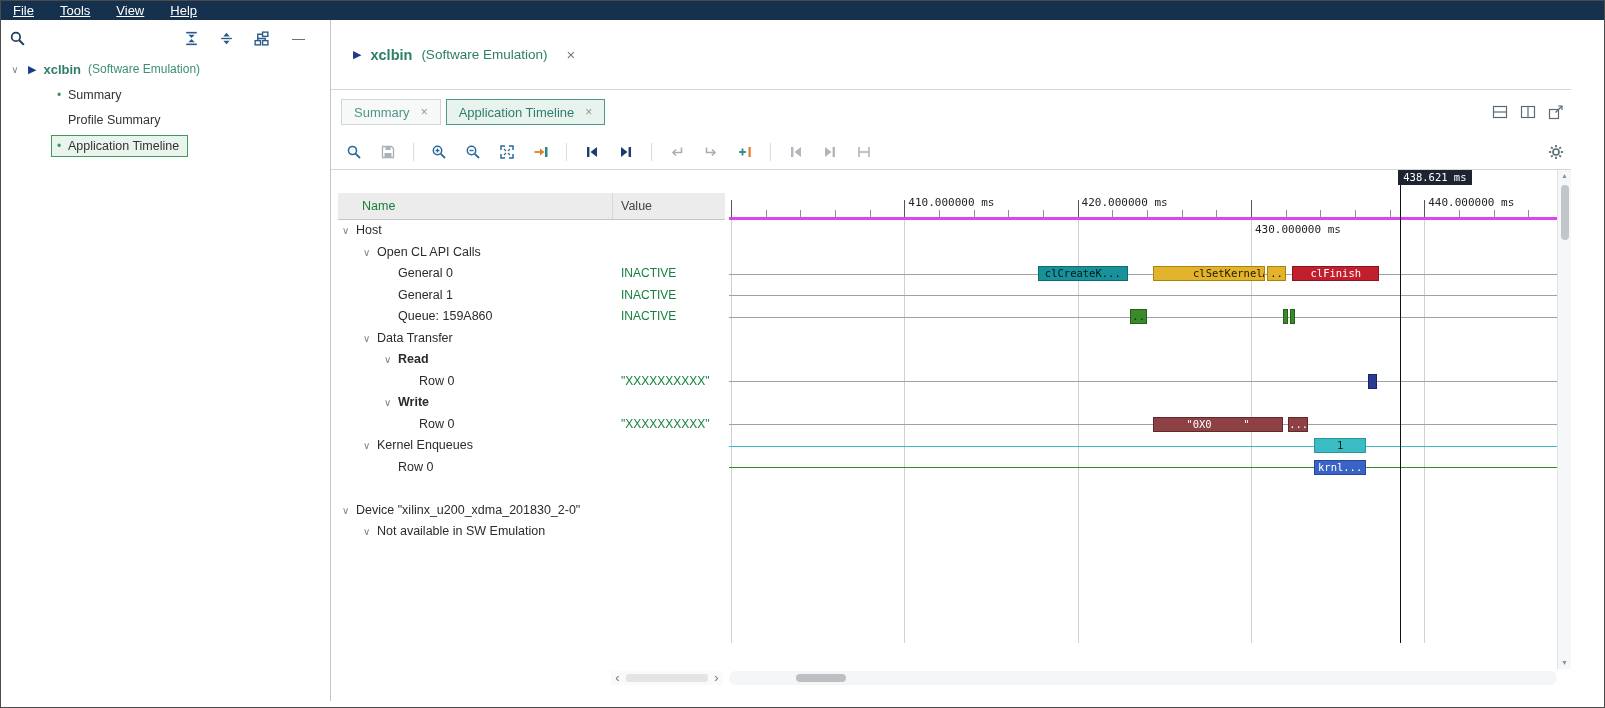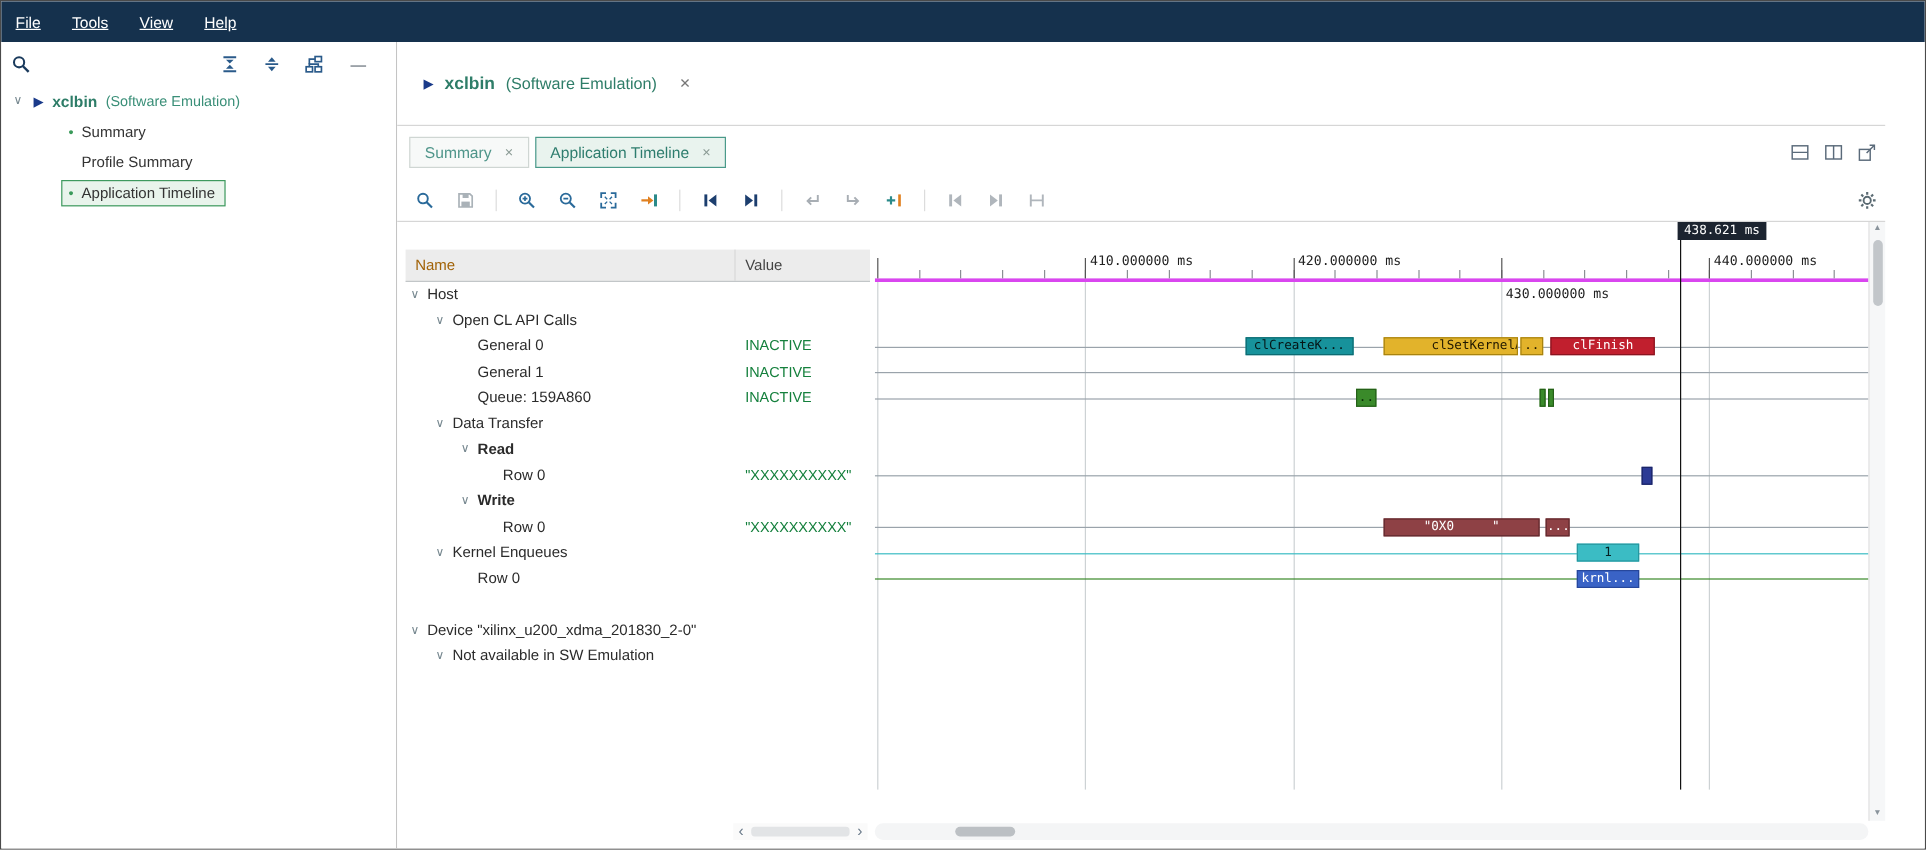--- a/index.html
+++ b/index.html
@@ -1,20 +1,20 @@
 <!DOCTYPE html>
 <html><head>
 <meta charset="utf-8">
 <style>
   * { margin:0; padding:0; box-sizing:border-box; }
   body { background:#e8e8e8; font-family:"Liberation Sans","DejaVu Sans",sans-serif; }
   .window { width:1605px; height:708px; background:#fff; border:1px solid #4a4a4a; position:relative; overflow:hidden; }
 
   
-  .menubar { height:34px; background:#15314d; display:flex; align-items:center; padding-left:12px; }
+  .menubar { height:19px; background:#15314d; display:flex; align-items:center; padding-left:12px; }
   .menu-item { color:#fff; font-size:13px; padding:0 13px; height:100%; display:flex; align-items:center; cursor:default; }
   .menu-item:first-child { padding-left:0; }
   .menu-item span { text-decoration:underline; }
 
   .body { display:flex; height:681px; }
 
   
   .sidebar { width:330px; border-right:1px solid #c4c4c4; background:#fff; display:flex; flex-direction:column; flex:none; }
   .side-toolbar { height:36px; display:flex; align-items:center; padding:0 25px 0 8px; }
   .side-toolbar .spacer { flex:1; }
@@ -49,21 +49,21 @@
   .toolbar { height:36px; display:flex; align-items:center; gap:16px; padding-left:14px; border-bottom:1px solid #d6d6d6; }
   .tbtn { width:18px; height:18px; display:flex; align-items:center; justify-content:center; cursor:pointer; }
   .tbtn svg { width:16px; height:16px; }
   .tsep { width:1px; height:18px; background:#dcdcdc; }
   .gear { margin-left:auto; margin-right:6px; }
 
   
   .tl-region { flex:1; display:flex; position:relative; min-height:0; }
   .tl-left { width:387px; margin-left:7px; flex:none; position:relative; }
   .tl-header { margin-top:23px; height:27px; background:#ececec; border-bottom:1px solid #c2c6c8; display:flex; }
-  .col-name { width:275px; border-right:1px solid #d8d8d8; font-size:12.5px; color:#a16207; display:flex; align-items:center; padding-left:8px; }
+  .col-name { width:275px; border-right:1px solid #d8d8d8; font-size:12.5px; color:#15803d; display:flex; align-items:center; padding-left:24px; }
   .col-value { flex:1; font-size:12.5px; color:#444; display:flex; align-items:center; padding-left:8px; }
   .t-row { height:21.5px; position:relative; cursor:default; }
   .t-chev { position:absolute; top:0; color:#76878f; font-size:10px; line-height:21.5px; }
   .t-name { position:absolute; top:0; color:#2b2b2b; font-size:12.5px; line-height:21.5px; white-space:nowrap; }
   .t-name.bold { font-weight:bold; }
   .t-value { position:absolute; left:283px; top:0; color:#15803d; font-size:12px; line-height:21.5px; white-space:pre; }
 
   .tl-canvas { flex:1; margin-left:4px; margin-right:14px; position:relative; overflow:hidden; }
   .ruler { position:absolute; top:23px; left:0; right:0; height:27px; border-bottom:3px solid #d946ef; z-index:1; }
   .tick-minor { position:absolute; bottom:0; width:1px; height:7px; background:#8a8f93; }

